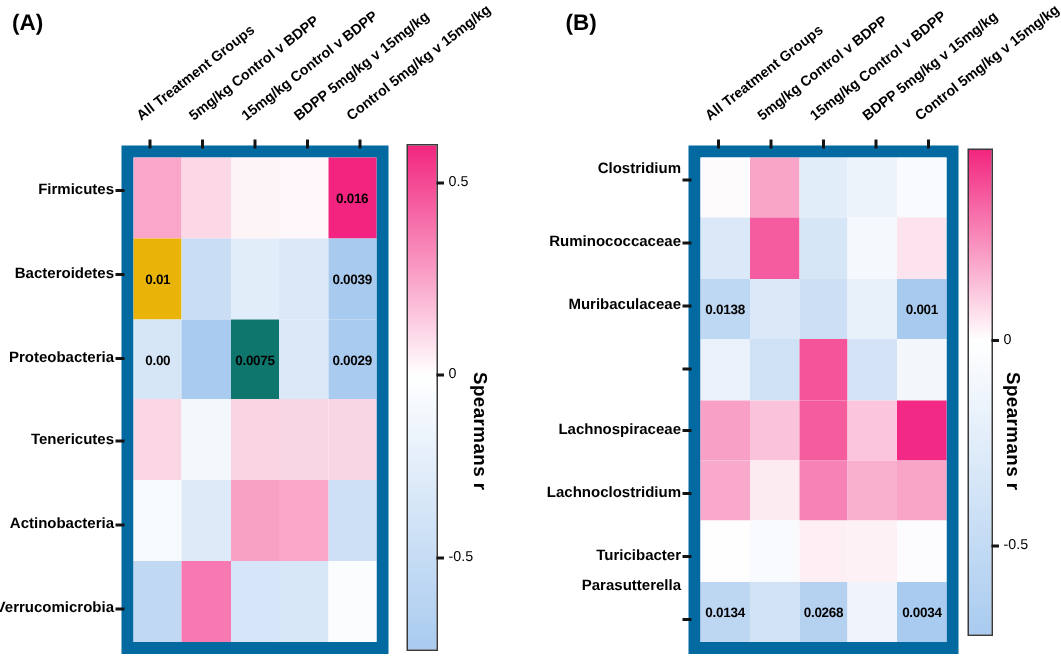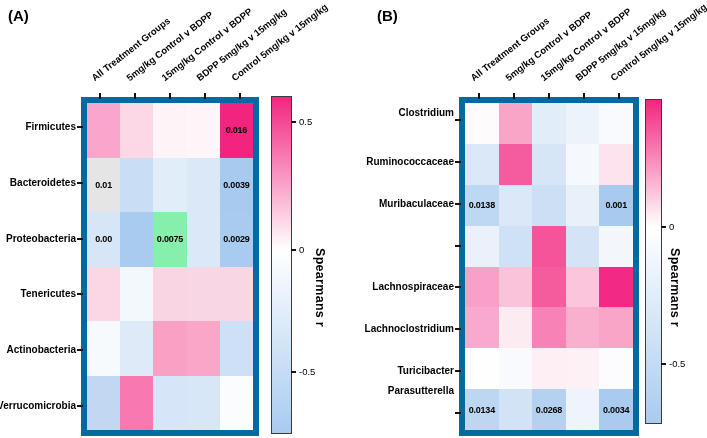--- a/index.html
+++ b/index.html
@@ -4,21 +4,21 @@
 <style>
   html,body{margin:0;padding:0;background:#fff;}
   .figure{
     position:relative;width:707px;height:438px;background:#ffffff;
     font-family:"Liberation Sans", sans-serif;overflow:hidden;color:#000;
   }
   .panel{position:absolute;inset:0;}
   .panel-label{position:absolute;font-size:15px;font-weight:bold;}
   .heatmap{
     position:absolute;display:grid;box-sizing:border-box;
-    border:6px solid #0369a1;background:#fff;
+    border:8px solid #0369a1;background:#fff;
   }
   .cell{position:relative;display:flex;align-items:center;justify-content:center;}
   .ann{font-size:9px;font-weight:bold;color:#000;letter-spacing:-0.2px;white-space:nowrap;}
   .row-label{
     position:absolute;text-align:right;font-size:10px;font-weight:bold;
     line-height:12px;white-space:nowrap;
   }
   .col-header{
     position:absolute;font-size:9.5px;font-weight:bold;white-space:nowrap;
     line-height:11px;height:11px;transform:rotate(-38deg);transform-origin:left bottom;
@@ -39,34 +39,34 @@
   <section class="panel">
     <div class="panel-label" style="left: 8px; top: 7px;">(A)</div>
     <div class="heatmap" style="left: 81px; top: 97px; width: 178px; height: 339px; grid-template-columns: repeat(5, 1fr); grid-template-rows: repeat(6, 1fr);">
         <div class="cell" style="background: rgb(249, 166, 202);"></div>
         <div class="cell" style="background: rgb(252, 215, 230);"></div>
         <div class="cell" style="background: rgb(253, 244, 248);"></div>
         <div class="cell" style="background: rgb(254, 246, 249);"></div>
         <div class="cell" style="background: rgb(242, 36, 127);">
           <span class="ann">0.016</span>
         </div>
-        <div class="cell" style="background: #e5e5e5;">
+        <div class="cell" style="background: #eab308;">
           <span class="ann">0.01</span>
         </div>
         <div class="cell" style="background: rgb(201, 221, 244);"></div>
         <div class="cell" style="background: rgb(226, 237, 250);"></div>
         <div class="cell" style="background: rgb(219, 232, 248);"></div>
         <div class="cell" style="background: rgb(168, 202, 238);">
           <span class="ann">0.0039</span>
         </div>
         <div class="cell" style="background: rgb(215, 230, 247);">
           <span class="ann">0.00</span>
         </div>
         <div class="cell" style="background: rgb(169, 203, 239);"></div>
-        <div class="cell" style="background: #86efac;">
+        <div class="cell" style="background: #0f766e;">
           <span class="ann">0.0075</span>
         </div>
         <div class="cell" style="background: rgb(219, 232, 248);"></div>
         <div class="cell" style="background: rgb(169, 203, 239); text-align: right;">
           <span class="ann">0.0029</span>
         </div>
         <div class="cell" style="background: rgb(251, 215, 229);"></div>
         <div class="cell" style="background: rgb(243, 248, 253);"></div>
         <div class="cell" style="background: rgb(249, 212, 227);"></div>
         <div class="cell" style="background: rgb(249, 214, 228);"></div>

